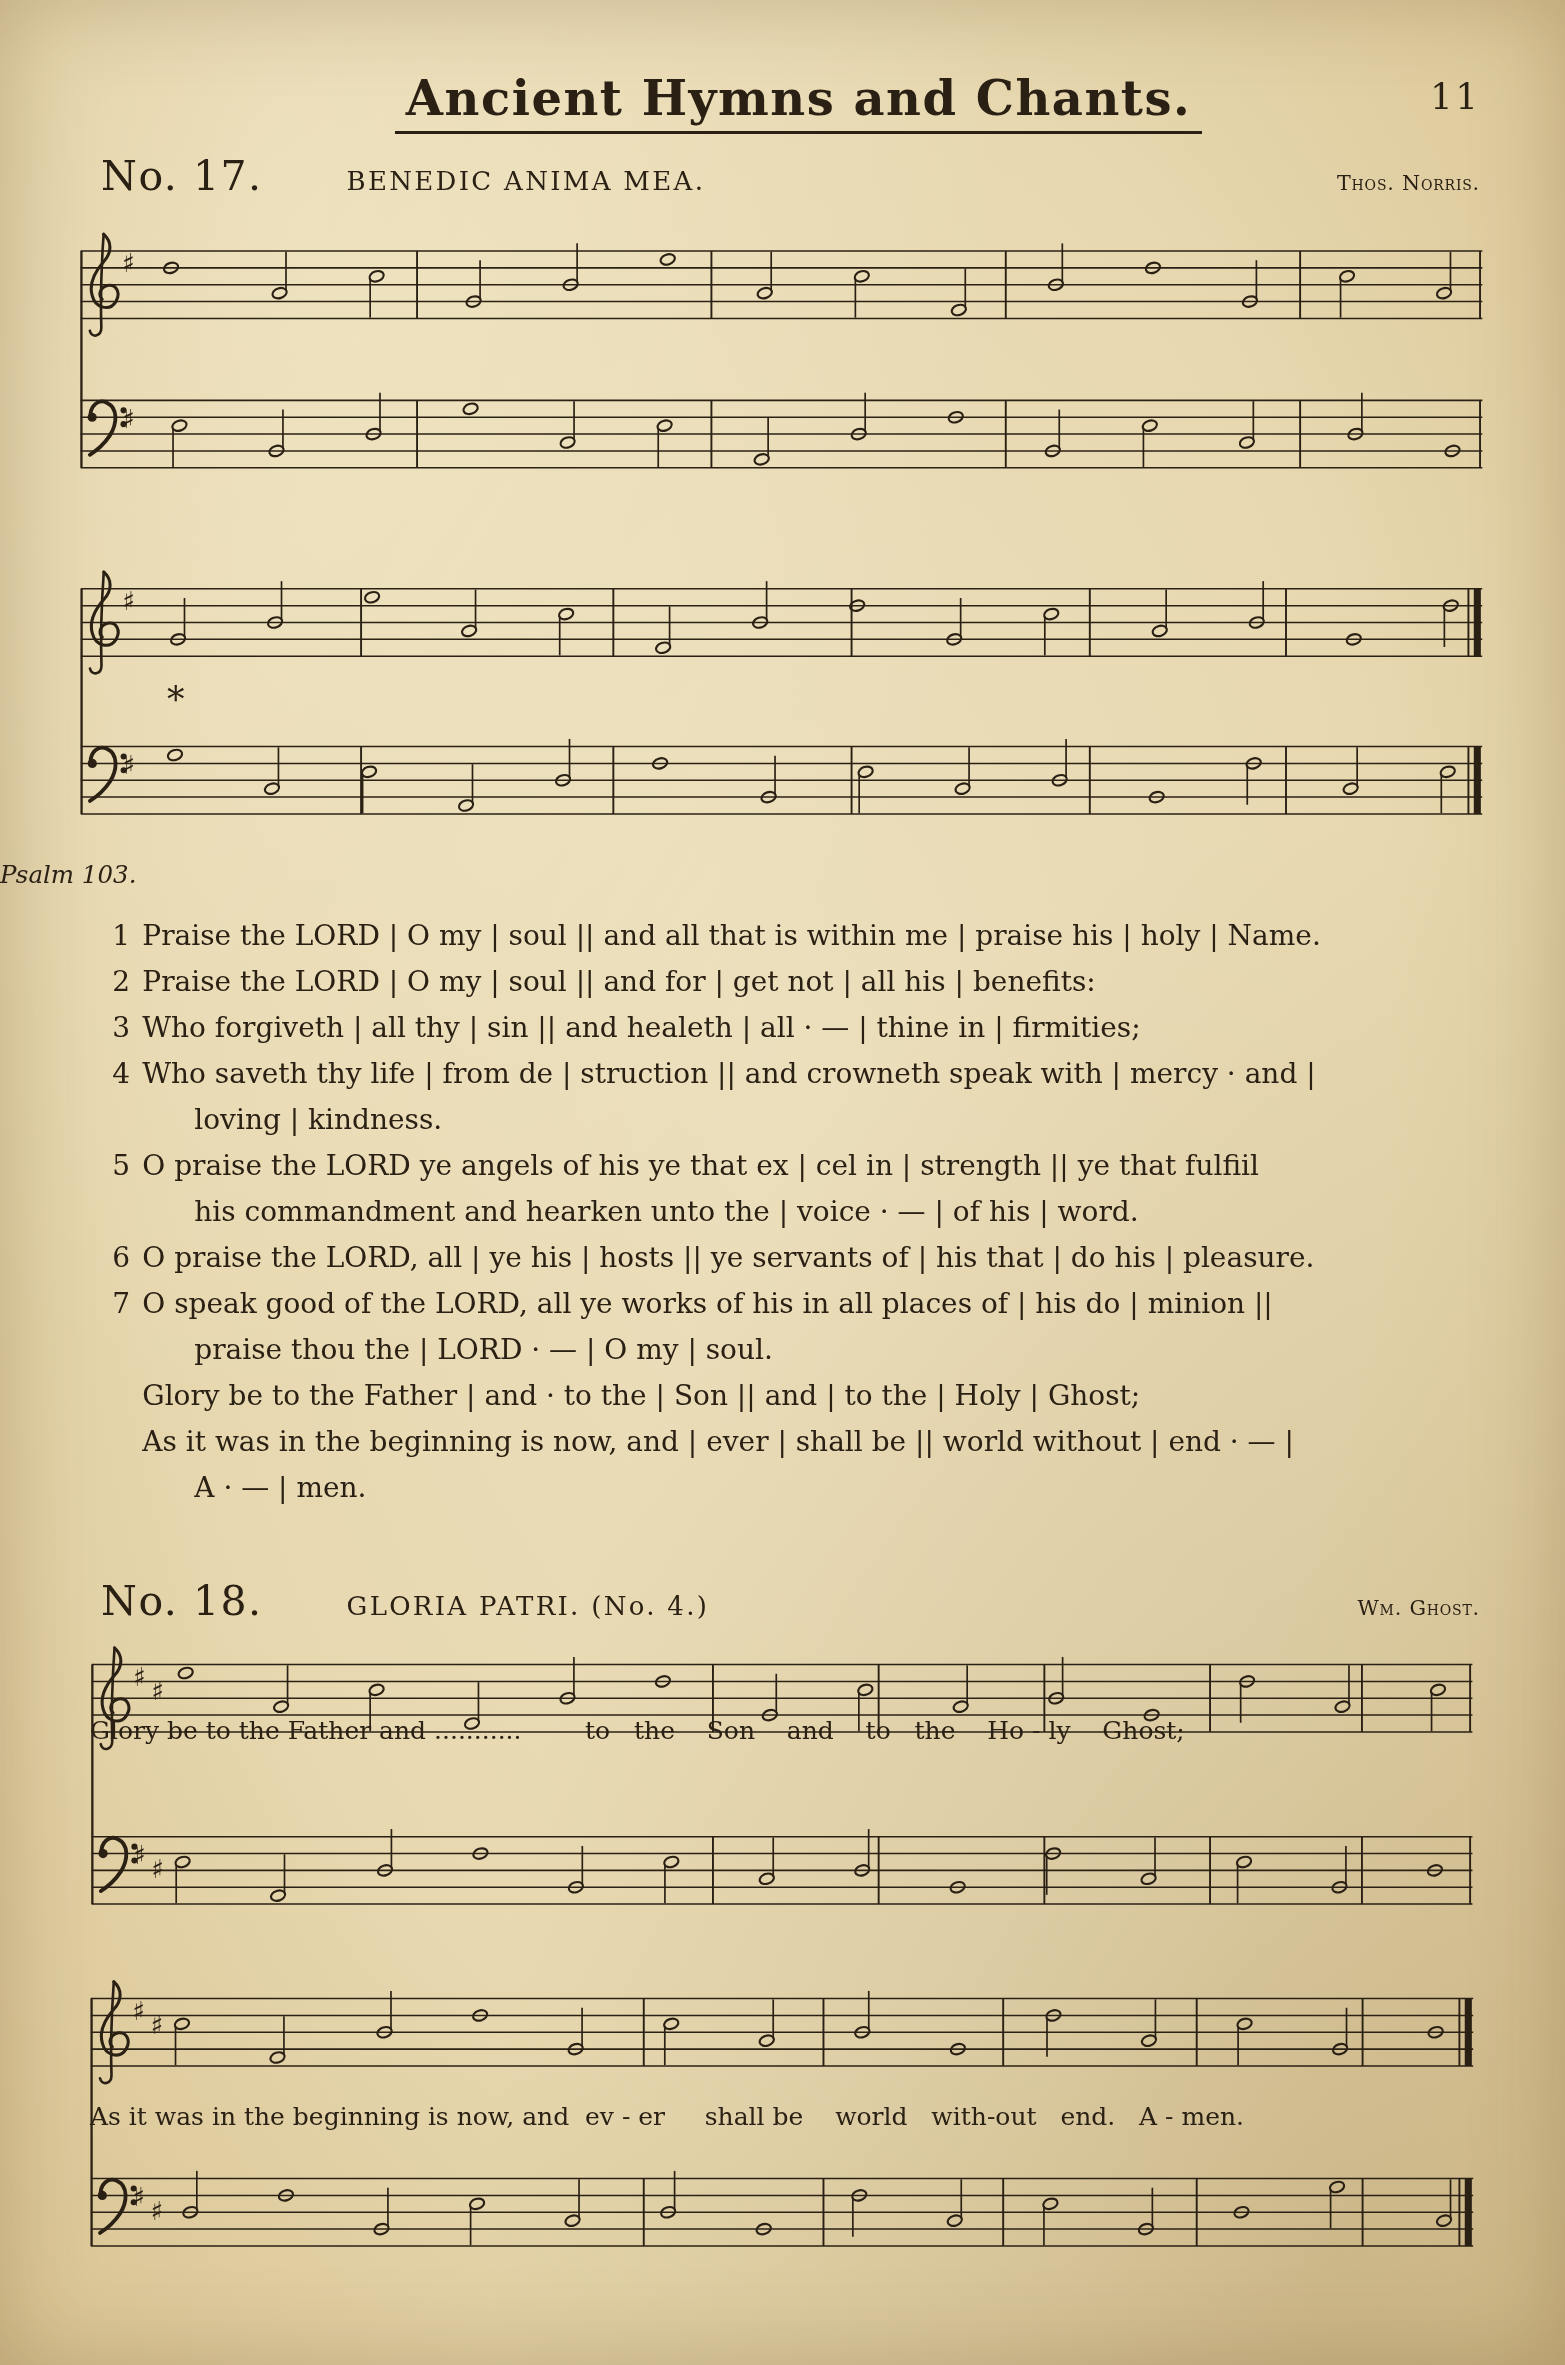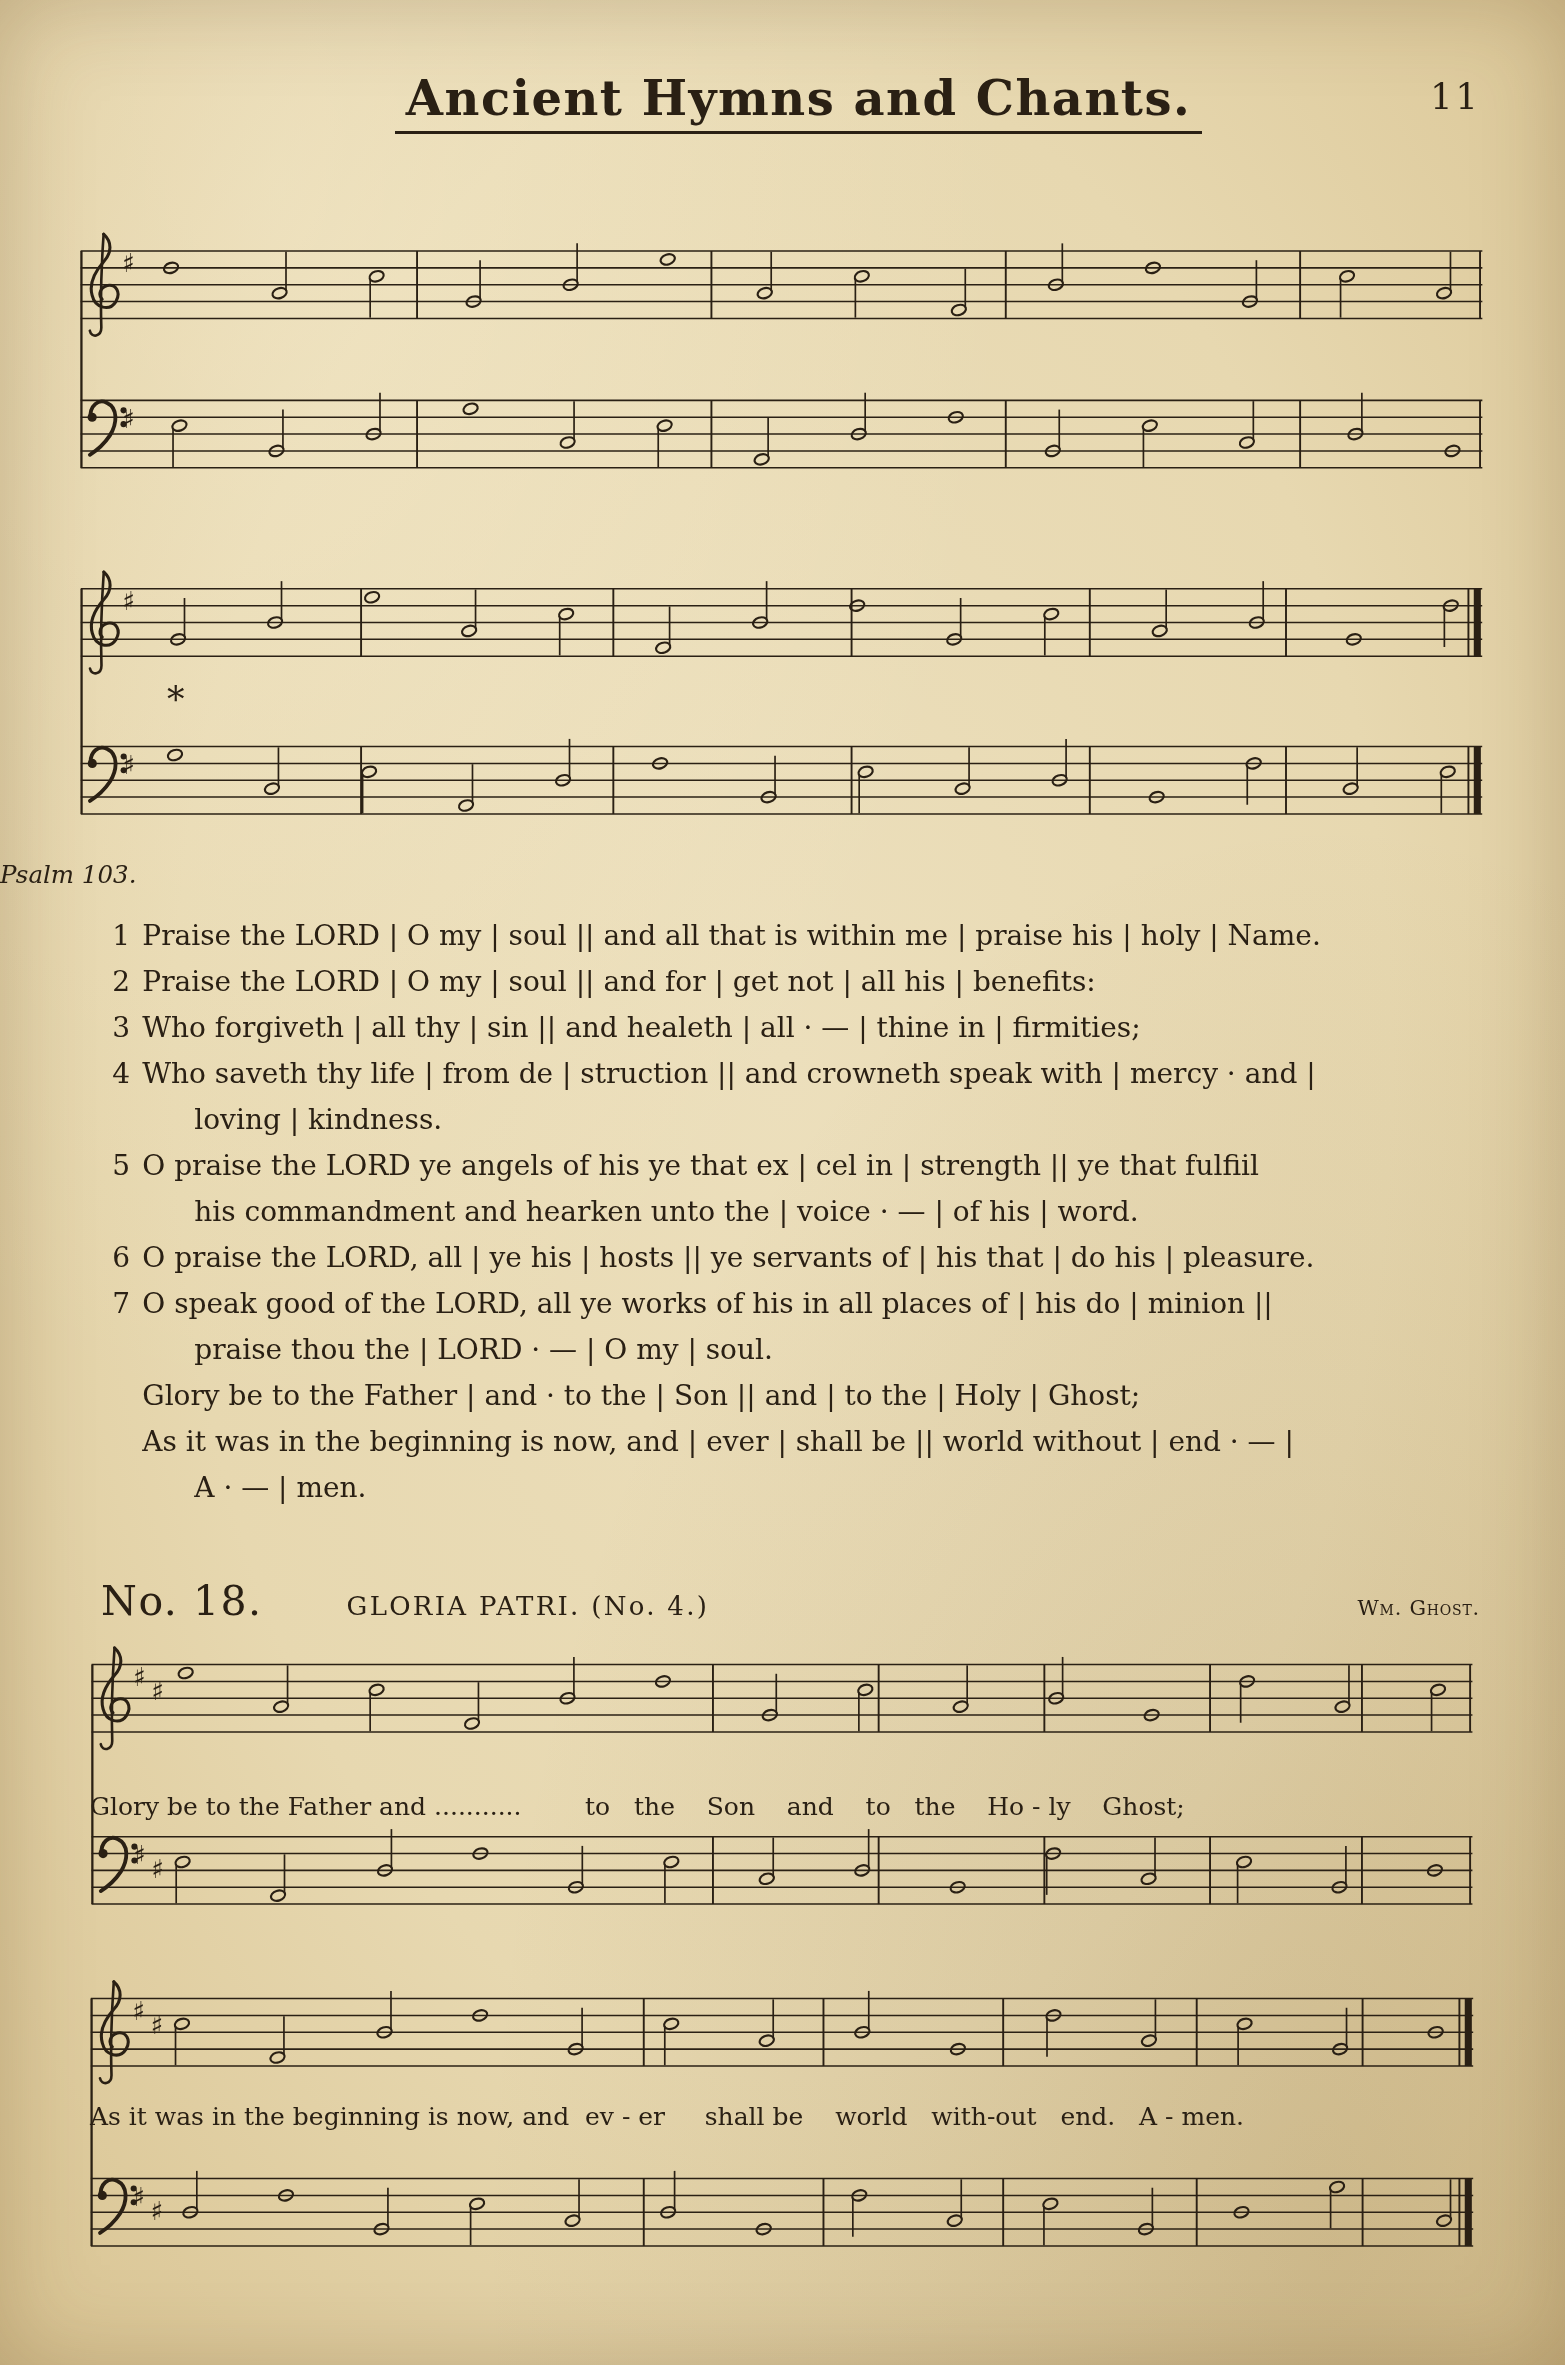--- a/index.html
+++ b/index.html
@@ -49,39 +49,44 @@
     font-size:28px;
   }
   .verse{display:flex;line-height:46px;}
   .vnum{flex:none;width:32px;text-align:right;margin-right:12.3px;}
   .vtext{flex:1;}
   .verse.cont .vtext{margin-left:52px;}
   .lyric{
     position:absolute;left:90px;width:1410px;
     font-size:25px;white-space:pre;
   }
-  #lyric1{top:1792px;}
+  #lyric1{top:1716px;}
   #lyric2{top:2102px;}
   #h17head{top:152px;}
   #h18head{top:1577px;}
   #sys1{left:73px;top:224px;}
   #sys2{left:73px;top:562px;}
   #sys3{left:83px;top:1634px;}
   #sys4{left:83px;top:1971px;}
 </style>
 </head>
 <body>
 
 <div class="page">
 
   <div class="running-head">
     <span class="title">Ancient Hymns and Chants.</span>
   </div>
   <div class="pageno">11</div>
 
+  <div class="hymn-head" id="h17head">
+    <span class="hymn-no">No. 17.</span>
+    <span class="hymn-title">BENEDIC ANIMA MEA.</span>
+    <span class="composer">Thos. Norris.</span>
+  </div>
 
   <svg class="system" id="sys1" width="1417" height="280" viewBox="0 0 1850 365">
       <line x1="10" y1="35" x2="1840" y2="35" stroke="#2a2014" stroke-width="2"></line>
       <line x1="10" y1="57" x2="1840" y2="57" stroke="#2a2014" stroke-width="2"></line>
       <line x1="10" y1="79" x2="1840" y2="79" stroke="#2a2014" stroke-width="2"></line>
       <line x1="10" y1="101" x2="1840" y2="101" stroke="#2a2014" stroke-width="2"></line>
       <line x1="10" y1="123" x2="1840" y2="123" stroke="#2a2014" stroke-width="2"></line>
       <line x1="10" y1="230" x2="1840" y2="230" stroke="#2a2014" stroke-width="2"></line>
       <line x1="10" y1="252" x2="1840" y2="252" stroke="#2a2014" stroke-width="2"></line>
       <line x1="10" y1="274" x2="1840" y2="274" stroke="#2a2014" stroke-width="2"></line>

